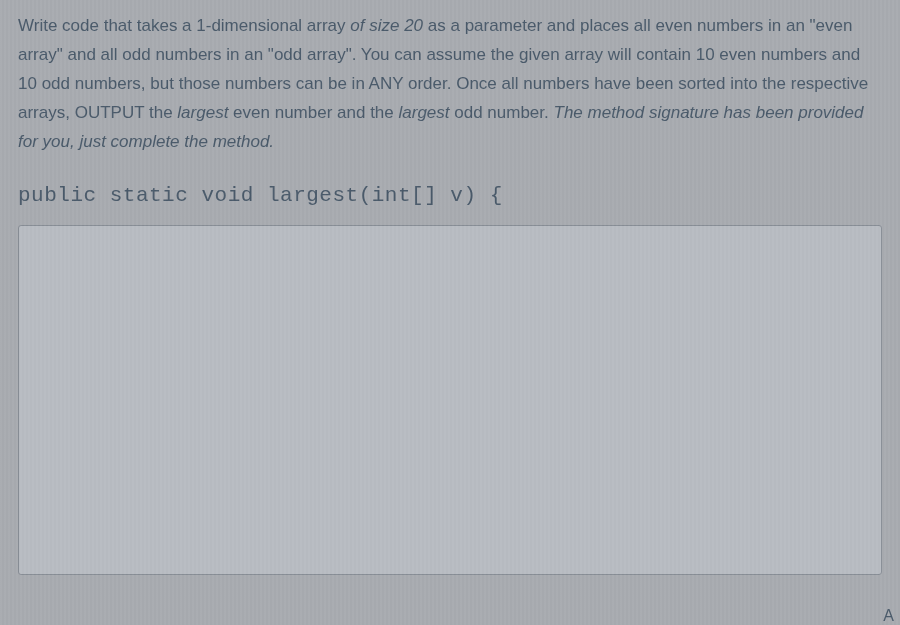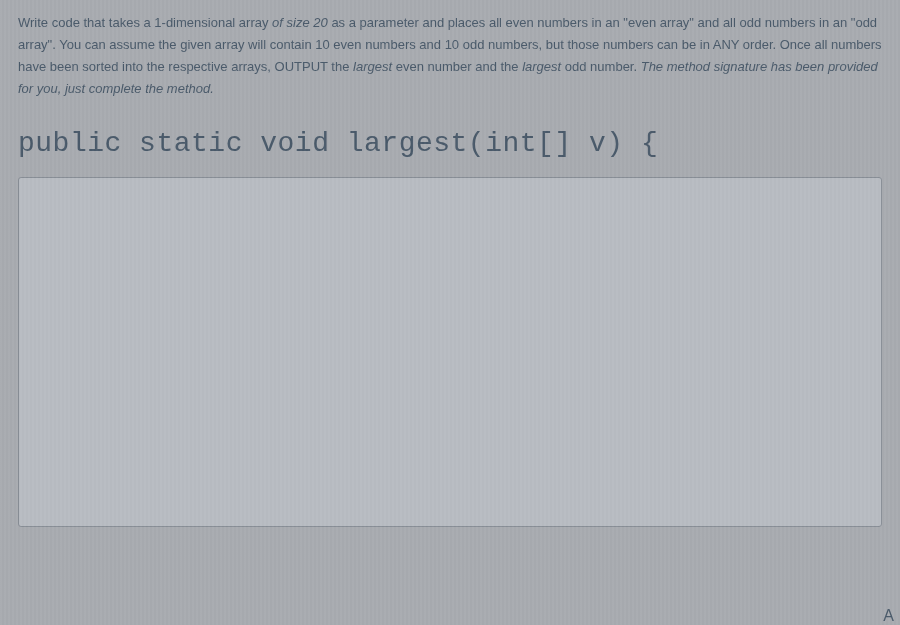--- a/index.html
+++ b/index.html
@@ -11,30 +11,30 @@
       width: 900px;
       height: 625px;
       background: #a8abb0;
       font-family: Arial, sans-serif;
       padding: 12px 18px;
       position: relative;
       overflow: hidden;
     }
     .question-text {
       color: #4a5a6a;
-      font-size: 13px;
+      font-size: 17px;
       line-height: 1.7;
       margin-bottom: 28px;
     }
     .question-text .italic {
       font-style: italic;
     }
     .method-signature {
       font-family: 'Courier New', Courier, monospace;
-      font-size: 28px;
+      font-size: 21px;
       color: #4a5a6a;
       margin-bottom: 18px;
       letter-spacing: 0.5px;
     }
     .code-area-wrapper {
       background: #b8bcc2;
       border: 1px solid #888e96;
       border-radius: 3px;
       height: 350px;
       position: relative;

